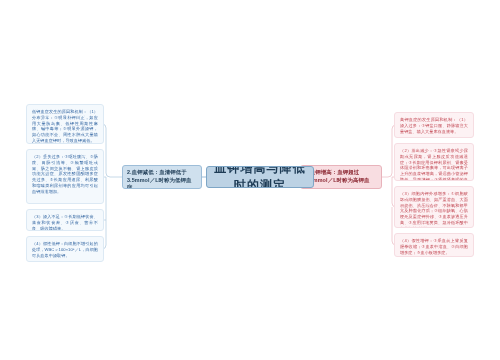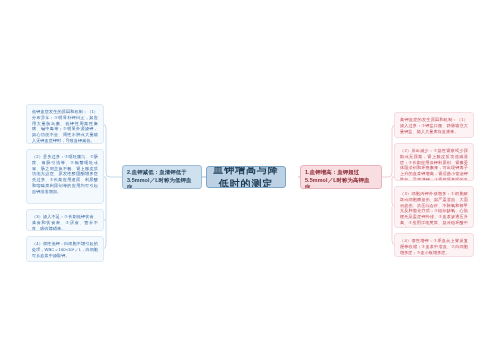--- a/index.html
+++ b/index.html
@@ -39,30 +39,30 @@
     line-height: 1.42;
     letter-spacing: 0.02em;
     overflow: hidden;
   }
 
   
   .node-root {
     background: #bcd2e4;
     border: 1px solid #7ea6c6;
     color: #1d3b55;
-    font-size: 10px;
+    font-size: 12px;
     font-weight: bold;
     text-align: center;
     display: flex;
     align-items: center;
     justify-content: center;
     padding: 2px 4px;
     left: 206px;
     top: 166px;
-    width: 80px;
+    width: 108px;
     height: 22px;
     letter-spacing: 0.09em;
   }
 
   
   .node-branch-blue {
     background: #cfe0ee;
     border: 1px solid #9dbdd8;
     color: #1d3b55;
     font-size: 5.4px;

